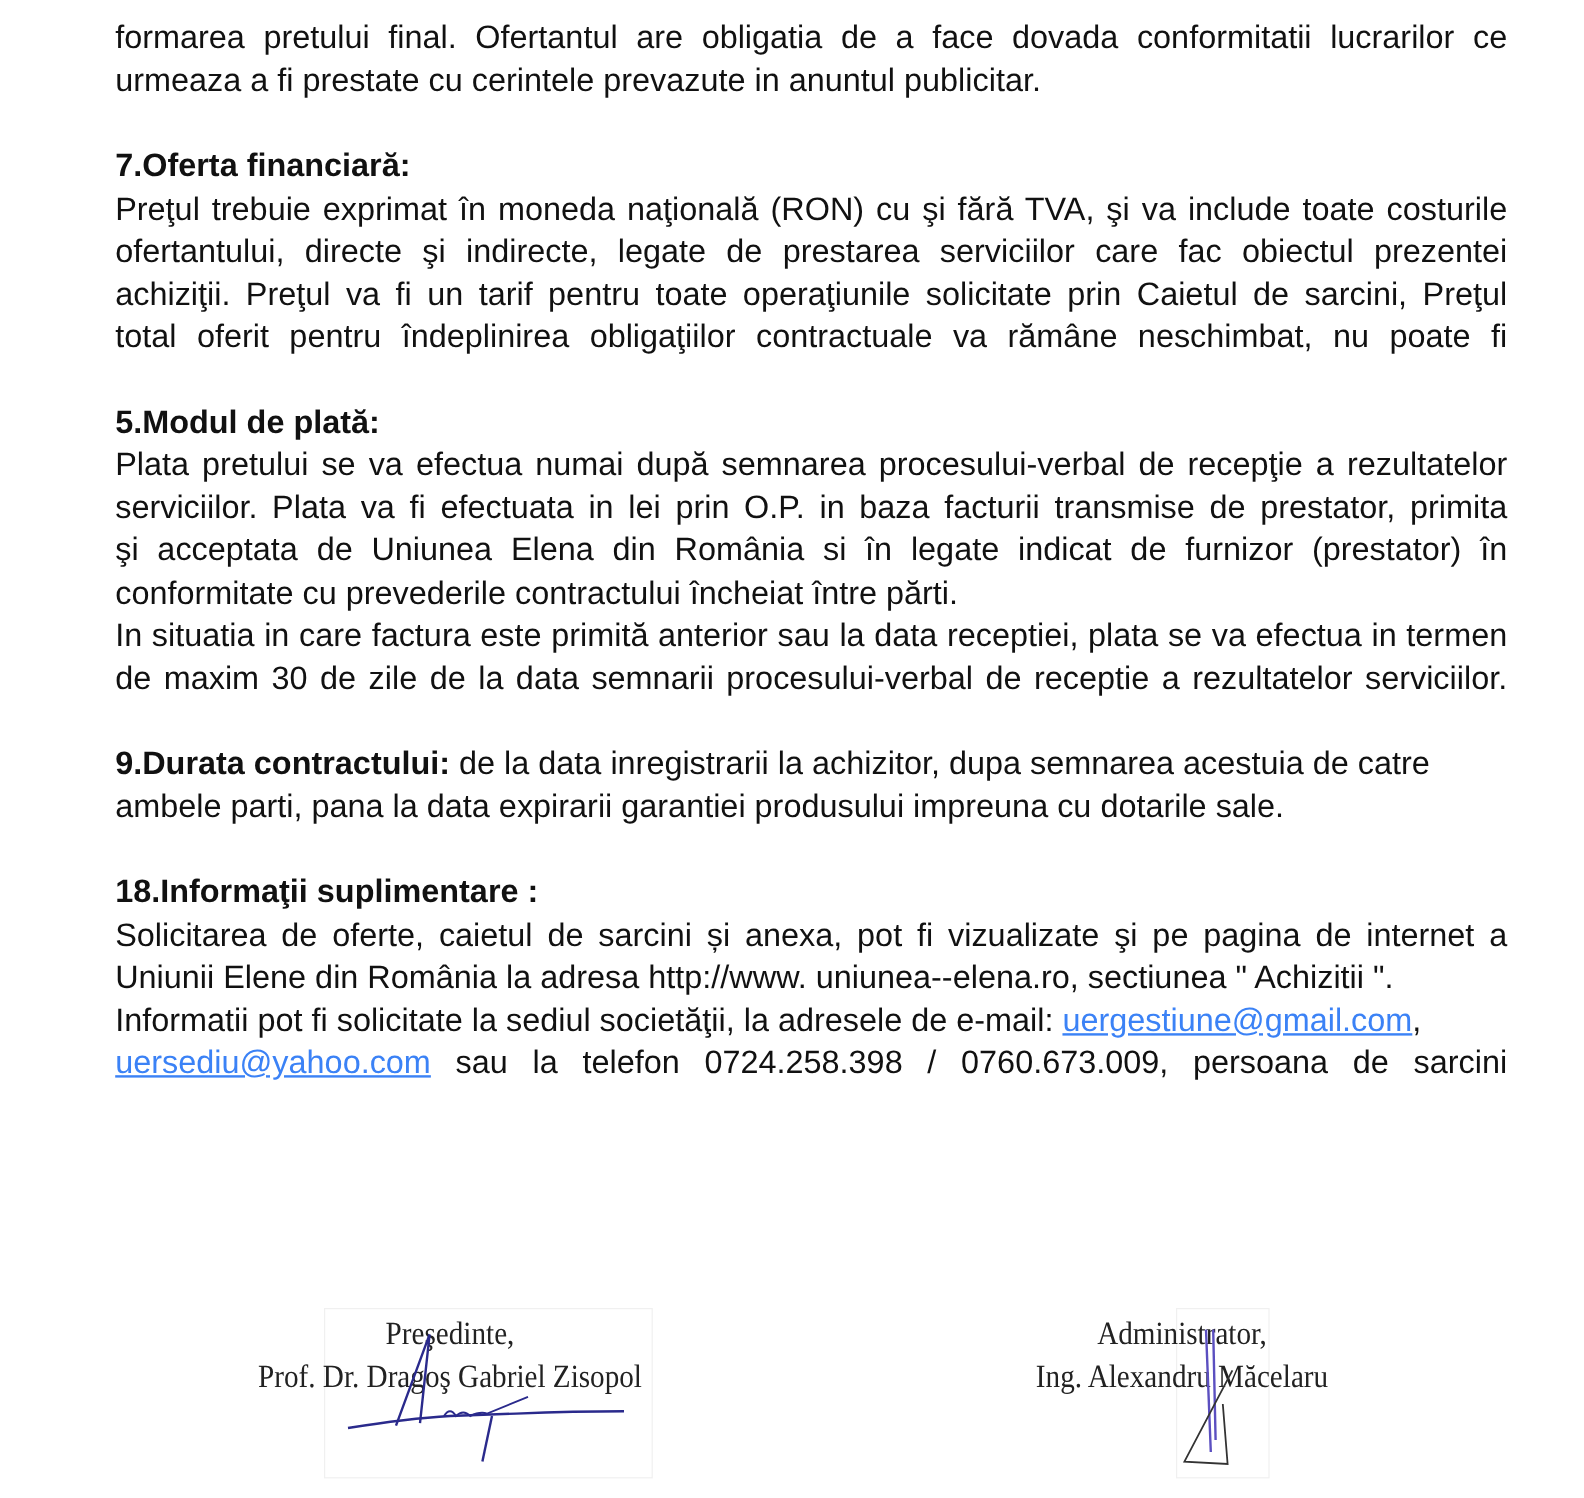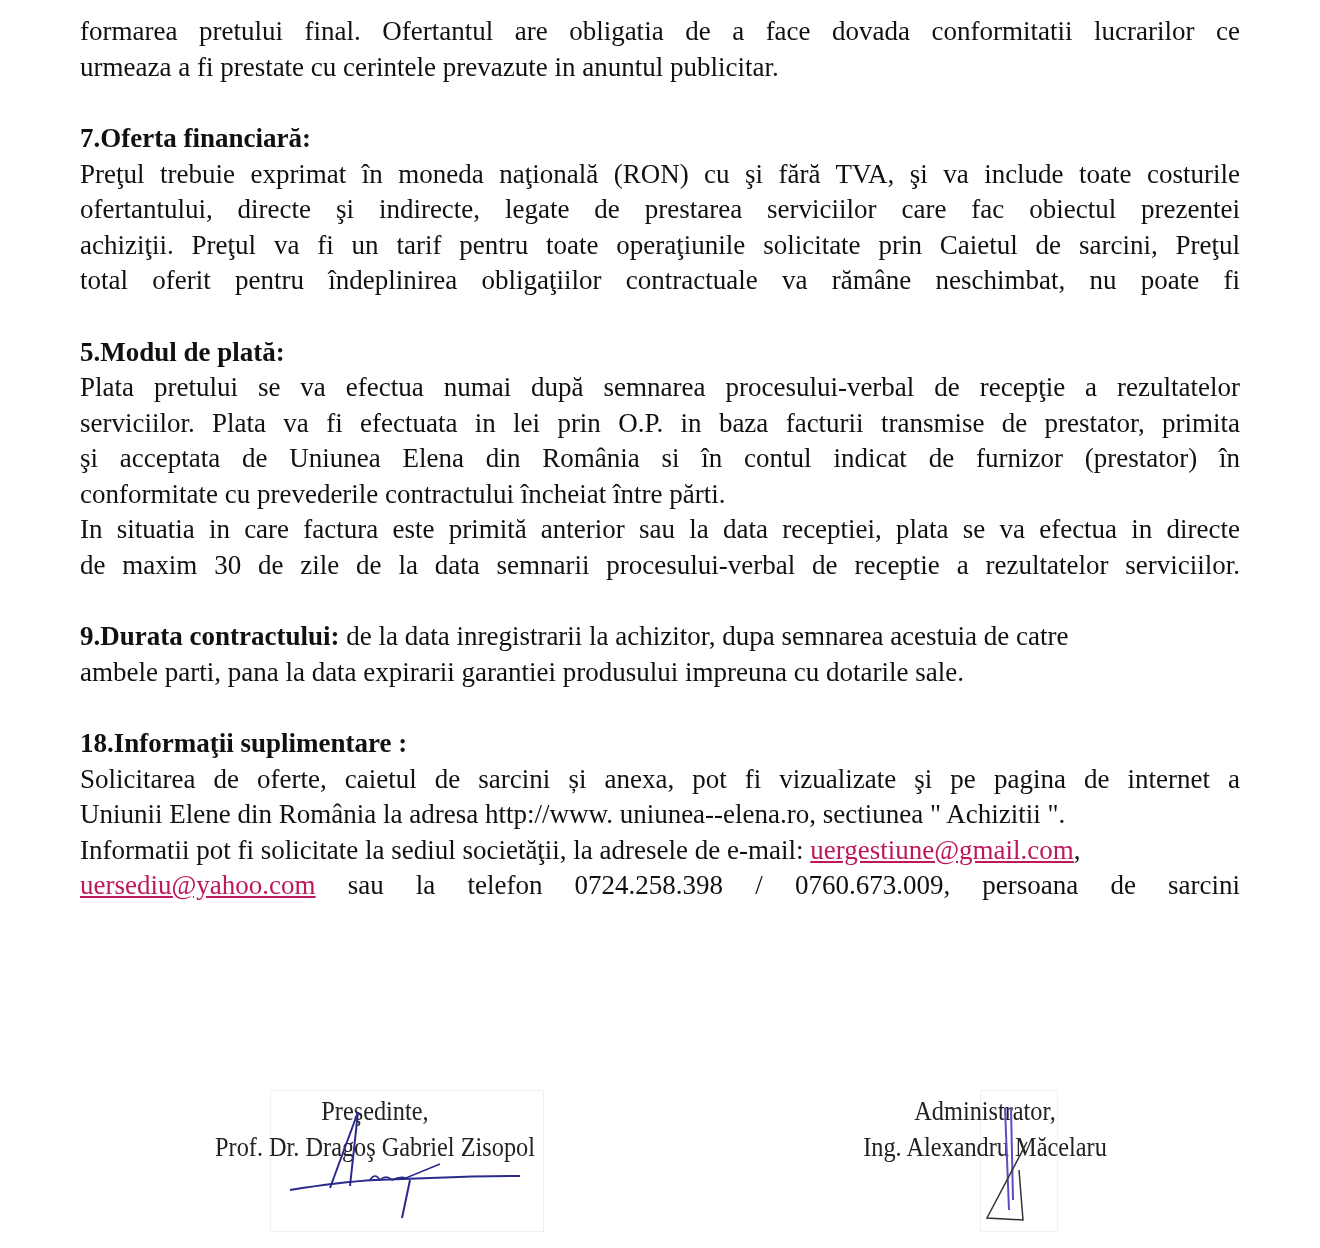--- a/index.html
+++ b/index.html
@@ -1,26 +1,26 @@
 <!DOCTYPE html>
 <html><head>
 <meta charset="utf-8">
 <style>
   html, body { margin: 0; padding: 0; background: #ffffff; }
   body { width: 1320px; height: 1248px; position: relative; overflow: hidden; }
   .page {
-    position: absolute; left: 80px; top: 14px; width: 1160px;
-    font-family: Liberation Serif, serif; font-size: 27px; color: #111;
+    position: absolute; left: 96px; top: 14px; width: 1160px;
+    font-family: Liberation Sans, sans-serif; font-size: 27px; color: #111;
     line-height: 35.5px;
   }
   .line { display: block; white-space: nowrap; height: 35.5px; }
   .just { text-align: justify; text-align-last: justify; white-space: normal; }
   .gap { height: 36px; }
   .head { font-weight: bold; }
-  a.link { color: #be185d; text-decoration: underline; }
+  a.link { color: #3b82f6; text-decoration: underline; }
   .sig-block {
     position: absolute; font-family: "Liberation Serif", serif; font-size: 27px;
     color: #222; text-align: center; line-height: 36px; transform: scaleX(0.9); transform-origin: center;
   }
   .sig-left { left: 180px; top: 1093px; width: 390px; }
   .sig-right { left: 820px; top: 1093px; width: 330px; }
   .scan-box { position: absolute; border: 1px solid #f0f0f0; }
   svg.sig { position: absolute; overflow: visible; }
 </style>
 </head>
@@ -34,23 +34,23 @@
   <span class="line head">7.Oferta financiară:</span>
   <span class="line just">Preţul trebuie exprimat în moneda naţională (RON) cu şi fără TVA, şi va include toate costurile</span>
   <span class="line just">ofertantului, directe şi indirecte, legate de prestarea serviciilor care fac obiectul prezentei</span>
   <span class="line just">achiziţii. Preţul va fi un tarif pentru toate operaţiunile solicitate prin Caietul de sarcini, Preţul</span>
   <span class="line just">total oferit pentru îndeplinirea obligaţiilor contractuale va rămâne neschimbat, nu poate fi</span>
   <div class="gap"></div>
 
   <span class="line head">5.Modul de plată:</span>
   <span class="line just">Plata pretului se va efectua numai după semnarea procesului-verbal de recepţie a rezultatelor</span>
   <span class="line just">serviciilor. Plata va fi efectuata in lei prin O.P. in baza facturii transmise de prestator, primita</span>
-  <span class="line just">şi acceptata de Uniunea Elena din România si în contul indicat de furnizor (prestator) în</span>
+  <span class="line just">şi acceptata de Uniunea Elena din România si în legate indicat de furnizor (prestator) în</span>
   <span class="line">conformitate cu prevederile contractului încheiat între părti.</span>
-  <span class="line just">In situatia in care factura este primită anterior sau la data receptiei, plata se va efectua in directe</span>
+  <span class="line just">In situatia in care factura este primită anterior sau la data receptiei, plata se va efectua in termen</span>
   <span class="line just">de maxim 30 de zile de la data semnarii procesului-verbal de receptie a rezultatelor serviciilor.</span>
   <div class="gap"></div>
 
   <span class="line"><span class="head">9.Durata contractului:</span><span> de la data inregistrarii la achizitor, dupa semnarea acestuia de catre</span></span>
   <span class="line">ambele parti, pana la data expirarii garantiei produsului impreuna cu dotarile sale.</span>
   <div class="gap"></div>
 
   <span class="line head">18.Informaţii suplimentare :</span>
   <span class="line just">Solicitarea de oferte, caietul de sarcini și anexa, pot fi vizualizate şi pe pagina de internet a</span>
   <span class="line">Uniunii Elene din România la adresa http://www. uniunea--elena.ro, sectiunea " Achizitii ".</span>

